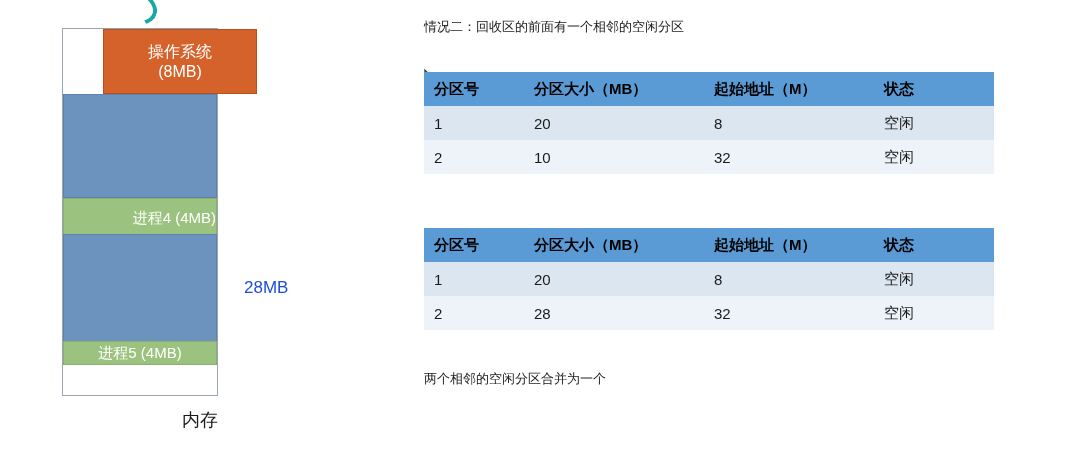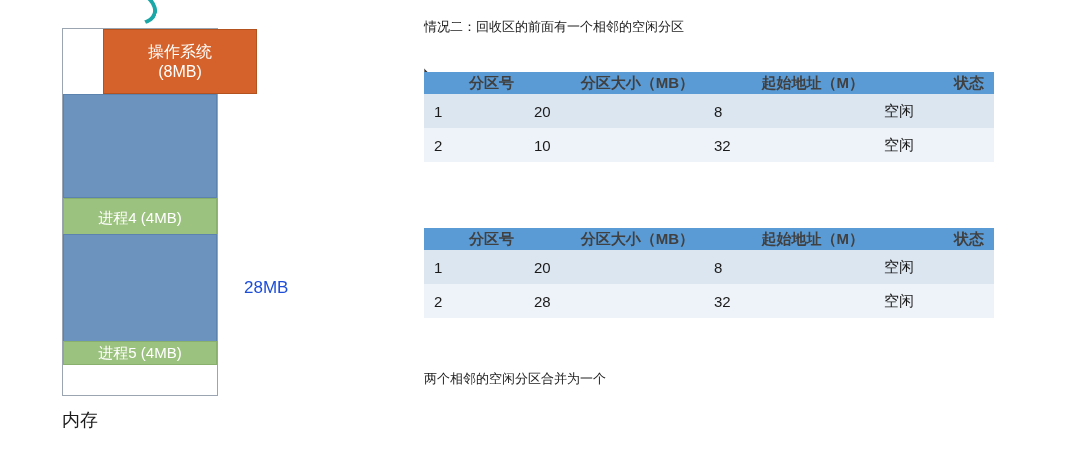--- a/index.html
+++ b/index.html
@@ -64,21 +64,21 @@
     left: 244px;
     top: 278px;
     font-size: 17px;
     color: #1d4ed8;
   }
   #memory-caption {
     position: absolute;
     left: 62px;
     top: 408px;
     width: 156px;
-    text-align: left;
+    text-align: right;
     font-size: 18px;
     color: #1b1b1b;
   }
   #teal-arc {
     position: absolute;
     left: 96px;
     top: -14px;
     width: 54px;
     height: 30px;
     border: 4px solid #1aa7a7;
@@ -109,24 +109,24 @@
     left: 4px;
     width: 570px;
     border-collapse: collapse;
     font-size: 15px;
     table-layout: fixed;
   }
   #table-before { top: 72px; }
   #table-after  { top: 228px; }
   .ptable th {
     background: #5b9bd5;
-    color: #404040;
+    color: #000000;
     font-weight: bold;
-    text-align: right;
-    padding: 0 10px;
+    text-align: left;
+    padding: 6px 10px;
     height: 22px;
     border: none;
   }
   .ptable td {
     padding: 6px 10px;
     height: 22px;
     color: #1b1b1b;
     border: none;
     background: #dce6f1;
   }
@@ -165,21 +165,21 @@
 
     <div class="mem-block mem-os" style="top:0; height:65px;margin-left:40px;">
       <span>操作系统</span>
       <span>(8MB)</span>
     </div>
 
     <div class="mem-block mem-free" style="top:65px; height:104px;">
       <span></span>
     </div>
 
-    <div class="mem-block mem-proc" style="top:169px; height:40px;">
+    <div class="mem-block mem-proc" style="top:169px; height:40px;align-items:flex-end;">
       <span>进程4 (4MB)</span>
     </div>
 
     <div class="mem-block mem-free" style="top:205px; height:125px;">
       <span></span>
     </div>
 
     <div class="mem-block mem-proc" style="top:312px; height:24px;">
       <span>进程5 (4MB)</span>
     </div>

